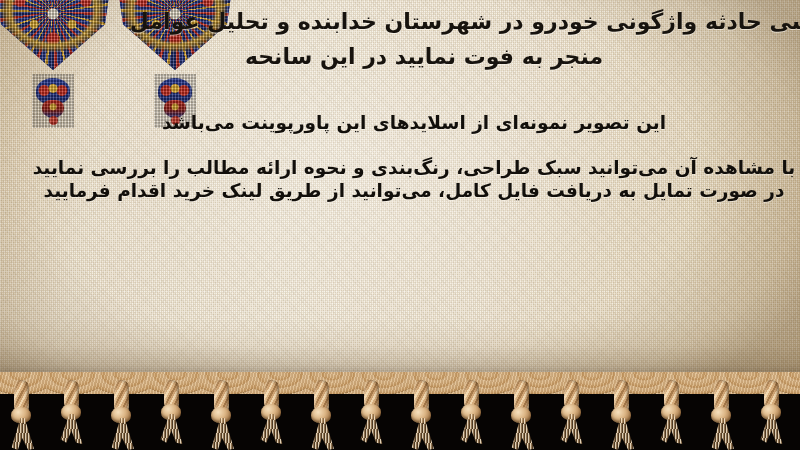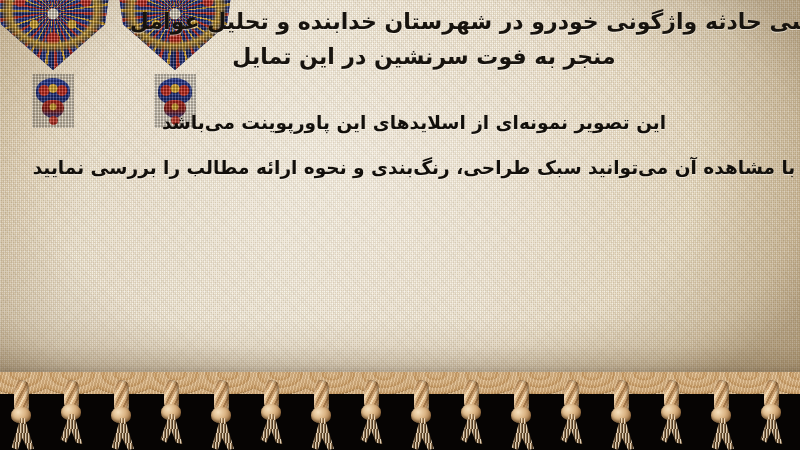--- a/index.html
+++ b/index.html
@@ -319,26 +319,27 @@
     <div class="medallion-edge"></div>
     <div class="medallion-pix"></div>
     <div class="drop-large"></div>
     <div class="drop-mid"></div>
     <div class="drop-small"></div>
     <div class="drop-pix"></div>
   </div>
 
   <div class="title-block">
     <div class="title-line l1">رسی حادثه واژگونی خودرو در شهرستان خدابنده و تحلیل عوامل</div>
-    <div class="title-line l2">منجر به فوت سرنشین در این تمایل</div>
+    <div class="title-line l2">منجر به فوت نمایید در این سانحه</div>
   </div>
 
   <div class="body-block">
     <div class="body-line b1">این تصویر نمونه‌ای از اسلایدهای این پاورپوینت می‌باشد</div>
     <div class="body-line b2">با مشاهده آن می‌توانید سبک طراحی، رنگ‌بندی و نحوه ارائه مطالب را بررسی نمایید</div>
+    <div class="body-line b3">در صورت تمایل به دریافت فایل کامل، می‌توانید از طریق لینک خرید اقدام فرمایید</div>
   </div>
 
   <div class="fringe-band">
     <div class="fringe-rope"></div>
     <div class="fringe-rope-tex"></div>
     <div id="tassels">
         <div class="tassel" style="left: 8px;">
           <div class="knots"></div>
           <div class="bead"></div>
           <div class="brush"></div>

